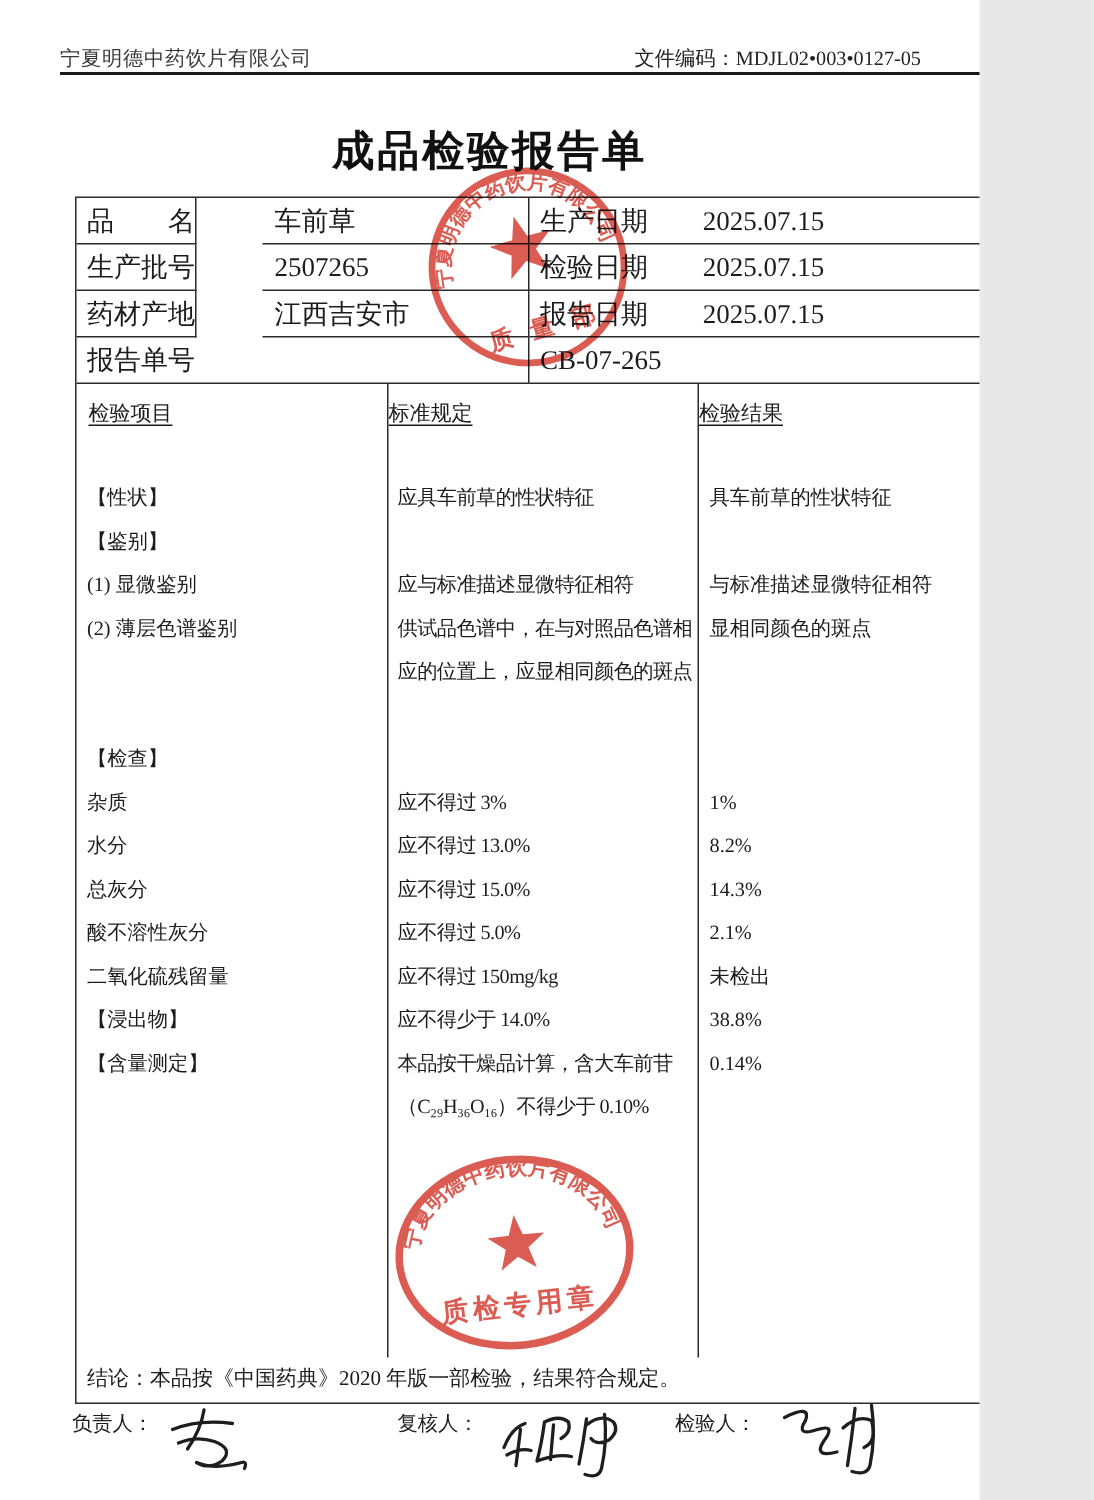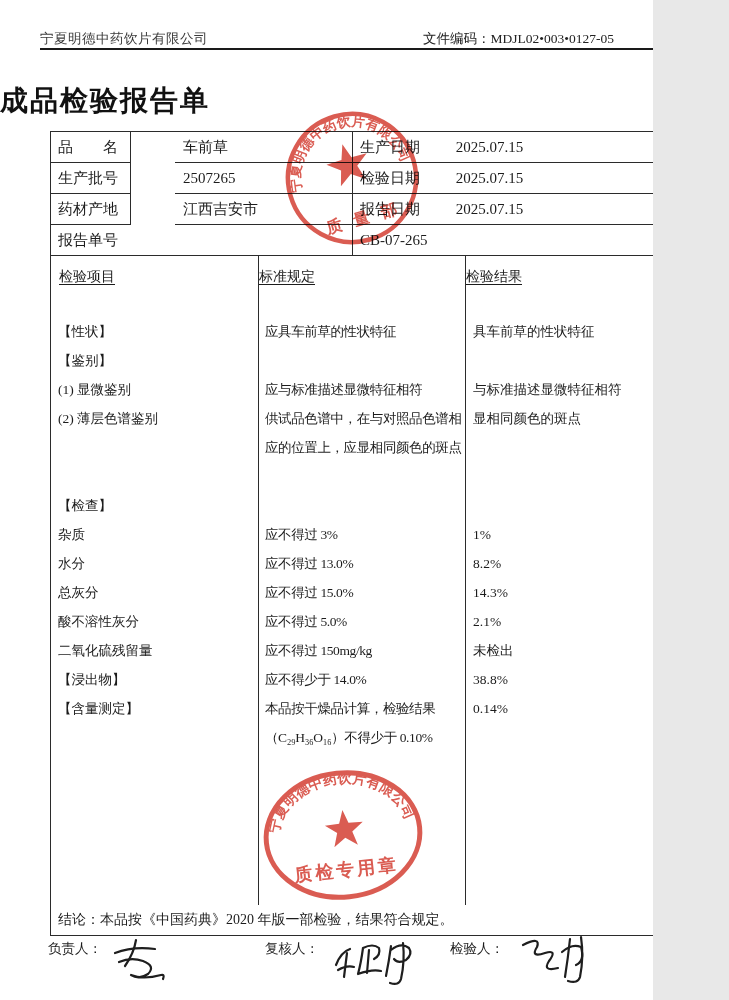--- a/index.html
+++ b/index.html
@@ -9,28 +9,28 @@
     width:653px; height:1000px;
     background:#ffffff;
     font-family:"Liberation Serif","DejaVu Serif",serif;
     color:#1c1c1c;
     overflow:hidden;
   }
   
   .hdr-company { position:absolute; left:40px; top:30px; font-size:13.5px; color:#3a3a3a; letter-spacing:0.5px; }
   .hdr-code    { position:absolute; right:39px; top:30px; font-size:13.5px; color:#222; }
   .hdr-rule    { position:absolute; left:40px; top:48px; width:650px; height:2px; background:#1a1a1a; }
-  .doc-title   { position:absolute; left:0; top:82px; width:100%; text-align:left;
+  .doc-title   { position:absolute; left:0; top:82px; width:100%; text-align:center;
                  font-size:28px; font-weight:bold; letter-spacing:2px; color:#111; }
 
   
   .report-table { position:absolute; left:50px; top:131px; width:633px; border:1px solid #2b2b2b; }
 
   .info-grid { display:grid; grid-template-columns:80px 222px 1fr; }
-  .info-grid > div { height:31px; line-height:31px; font-size:15px; border-bottom:1px solid #2b2b2b; white-space:nowrap; }
+  .info-grid > div { height:31px; line-height:31px; font-size:18px; border-bottom:1px solid #2b2b2b; white-space:nowrap; }
   .ig-label { padding-left:7px; border-right:1px solid #2b2b2b; }
   .ig-value { padding-left:8px; border-right:1px solid #2b2b2b;margin-left:44px; }
   .ig-right { padding-left:7px; }
   .ig-right .rl { display:inline-block; }
   .ig-right .rv { display:inline-block; margin-left:32px; }
   .ig-span  { grid-column:1 / 3; padding-left:7px; border-right:1px solid #2b2b2b; }
 
   .main-grid { display:grid; grid-template-columns:208px 207px 1fr; height:649px; }
   .mcell { padding-top:6px; overflow:hidden; }
   .mcell.c1, .mcell.c2 { border-right:1px solid #2b2b2b; }
@@ -121,21 +121,21 @@
             <div class="bline">供试品色谱中，在与对照品色谱相</div>
             <div class="bline">应的位置上，应显相同颜色的斑点</div>
             <div class="bline">&nbsp;</div>
             <div class="bline">&nbsp;</div>
             <div class="bline">应不得过 3%</div>
             <div class="bline">应不得过 13.0%</div>
             <div class="bline">应不得过 15.0%</div>
             <div class="bline">应不得过 5.0%</div>
             <div class="bline">应不得过 150mg/kg</div>
             <div class="bline">应不得少于 14.0%</div>
-            <div class="bline">本品按干燥品计算，检验结果</div>
+            <div class="bline">本品按干燥品计算，含大车前苷</div>
             <div class="bline">（C₂₉H₃₆O₁₆）不得少于 0.10%</div>
           </div>
       </div>
       <div class="mcell c3">
         <div class="mhead">检验结果</div>
         <div class="mgap"></div>
         <div>
             <div class="bline">具车前草的性状特征</div>
             <div class="bline">&nbsp;</div>
             <div class="bline">与标准描述显微特征相符</div>

